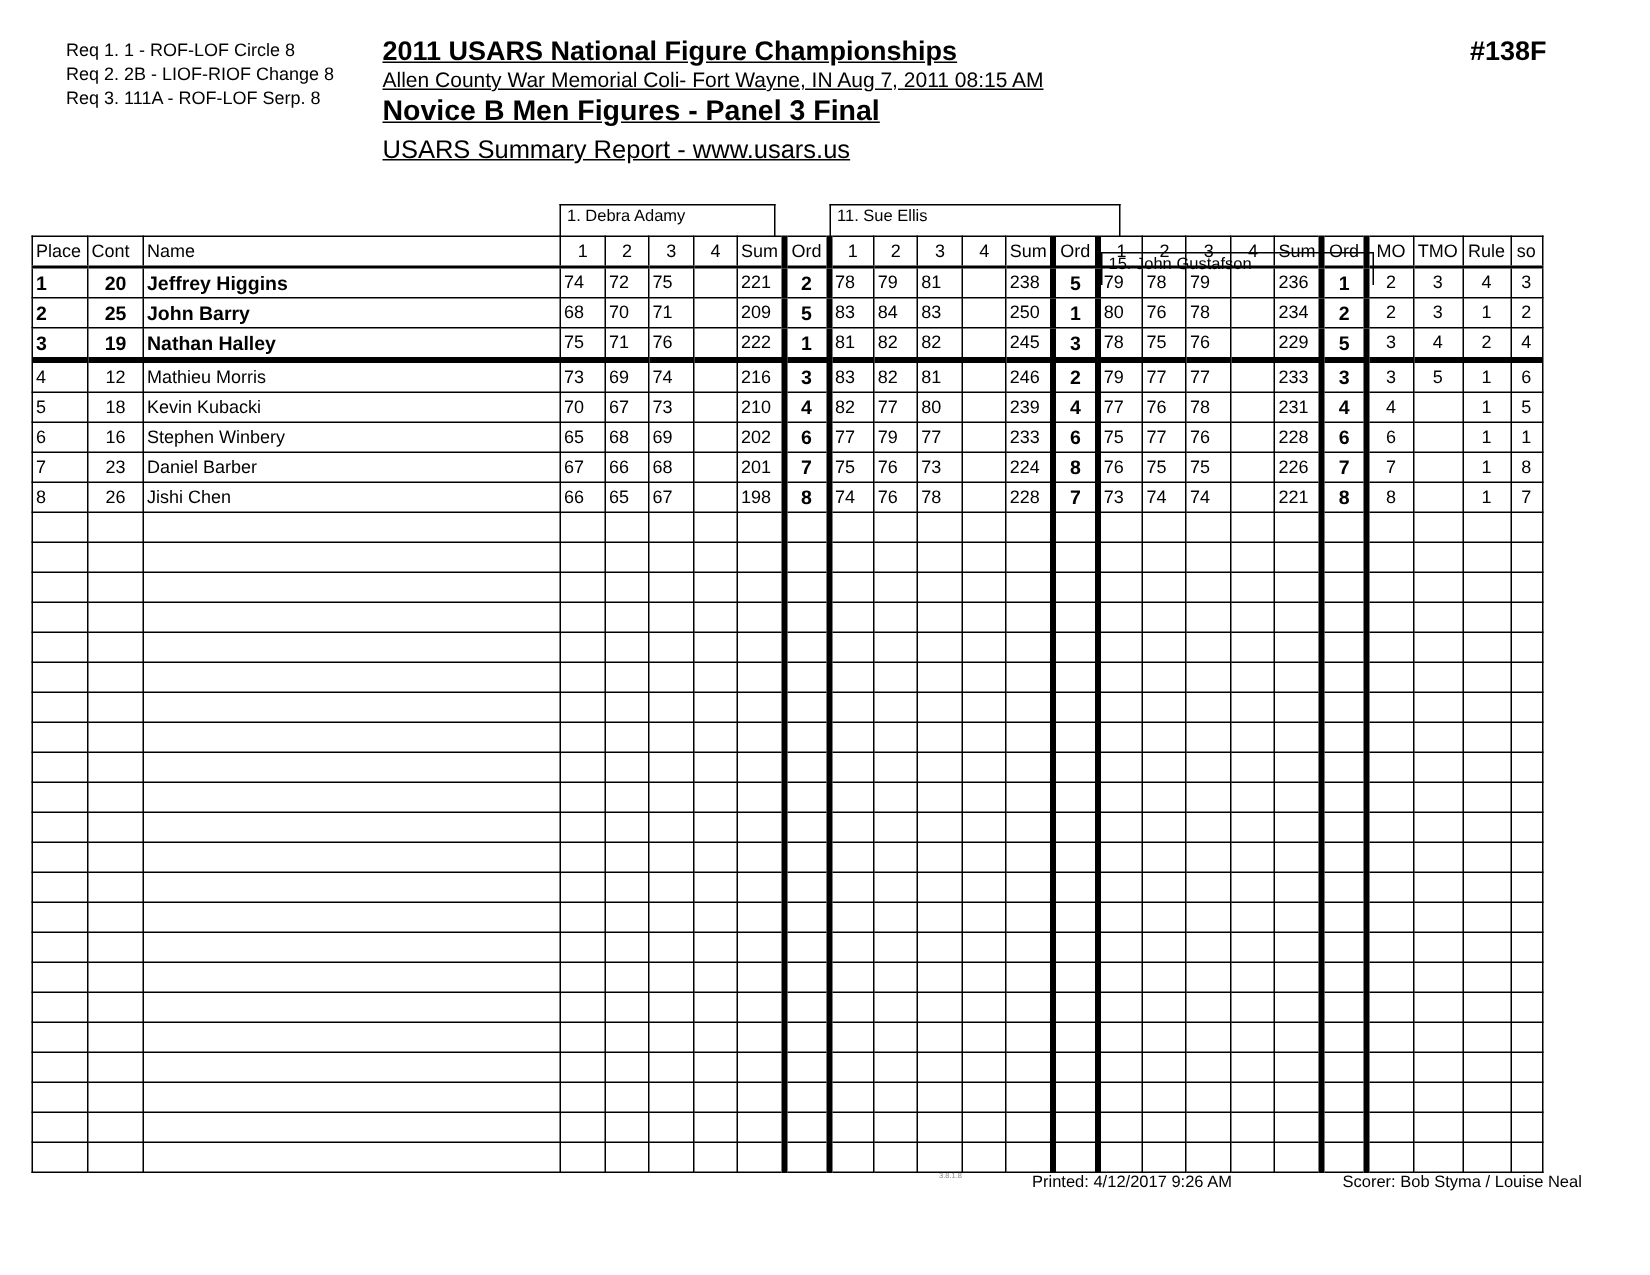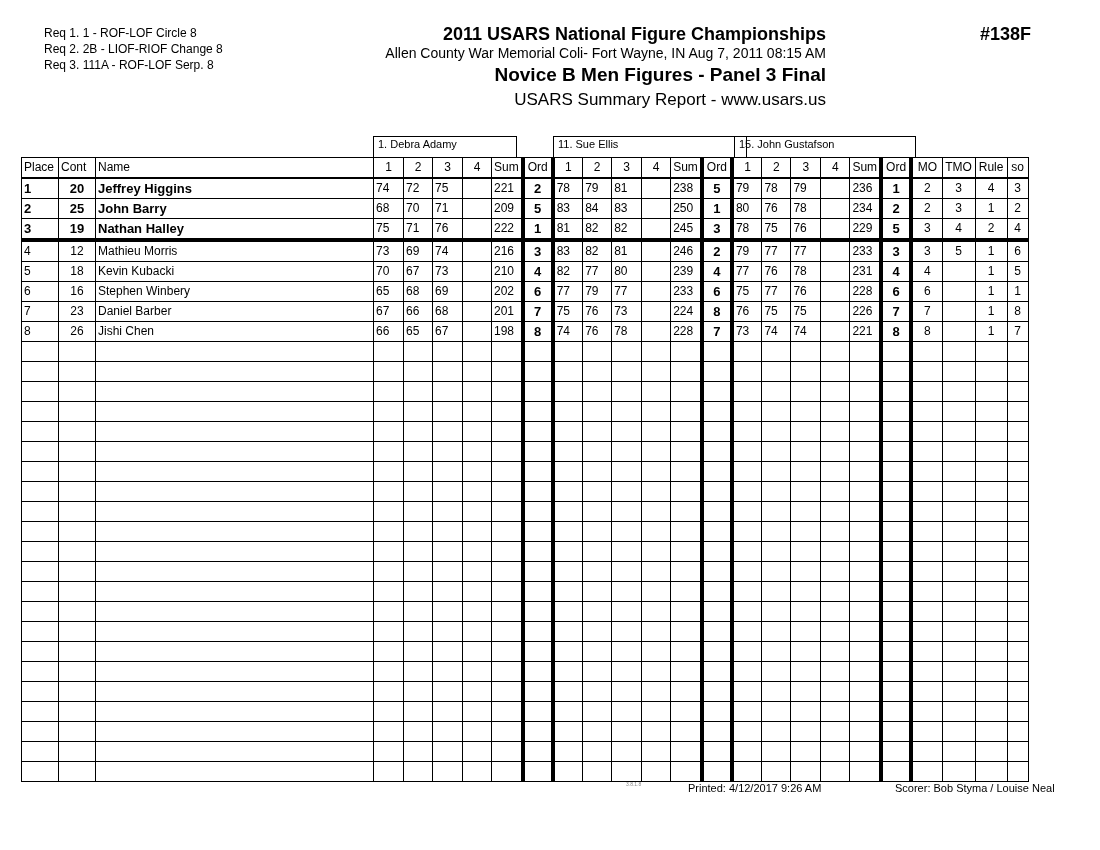--- a/index.html
+++ b/index.html
@@ -1,18 +1,18 @@
 <!DOCTYPE html>
 <html><head>
 <meta charset="utf-8">
 <style>
   html, body { margin:0; padding:0; background:#fff; }
   body { width:1100px; height:850px; position:relative; font-family:"Liberation Sans", sans-serif; color:#000; overflow:hidden; }
   .reqs { position:absolute; left:24px; top:25px; font-size:12px; line-height:16px;margin-left:20px; }
-  .hdr { position:absolute; left:266px; width:560px; text-align:right; }
+  .hdr { position:absolute; left:255px; width:560px; text-align:left;text-decoration:underline; }
   .h1 { top:24px; font-size:18px; font-weight:bold; }
   .h2 { top:45px; font-size:14px; }
   .h3 { top:64px; font-size:19px; font-weight:bold; }
   .h4 { top:90px; font-size:17px; }
   .evno { position:absolute; left:964px; top:24px; font-size:18px; font-weight:bold;margin-left:16px; }
   .judges { position:absolute; top:136px; height:22px; border:1px solid #000; border-bottom:none; font-size:11px; line-height:14px; padding-left:4px; box-sizing:border-box; }
   table.grid { position:absolute; left:21px; top:157px; border-collapse:collapse; table-layout:fixed; font-size:12px; }
   table.grid td { border:1px solid #000; height:19px; padding:0 2px; white-space:nowrap; overflow:hidden; line-height:19px; }
   .c { text-align:center; }
   .r { }
@@ -33,21 +33,21 @@
 </div>
 
 <div class="hdr h1">2011 USARS National Figure Championships</div>
 <div class="hdr h2">Allen County War Memorial Coli- Fort Wayne, IN  Aug 7, 2011  08:15 AM</div>
 <div class="hdr h3">Novice B Men Figures - Panel 3 Final</div>
 <div class="hdr h4">USARS Summary Report - www.usars.us</div>
 <div class="evno">#138F</div>
 
 <div class="judges" style="left:373px;width:144px;">1.  Debra Adamy</div>
 <div class="judges" style="left:553px;width:194px;">11.  Sue Ellis</div>
-<div class="judges" style="left:734px;width:182px;">15.  John Gustafson</div>
+<div class="judges" style="left:734px;width:182px;margin-top:32px;">15.  John Gustafson</div>
 
 <table class="grid" id="grid">
   <colgroup>
     <col style="width:37px">
       <col style="width:37px">
       <col style="width:278px">
     <col style="width:30px">
       <col style="width:29px">
       <col style="width:30px">
       <col style="width:29px">

